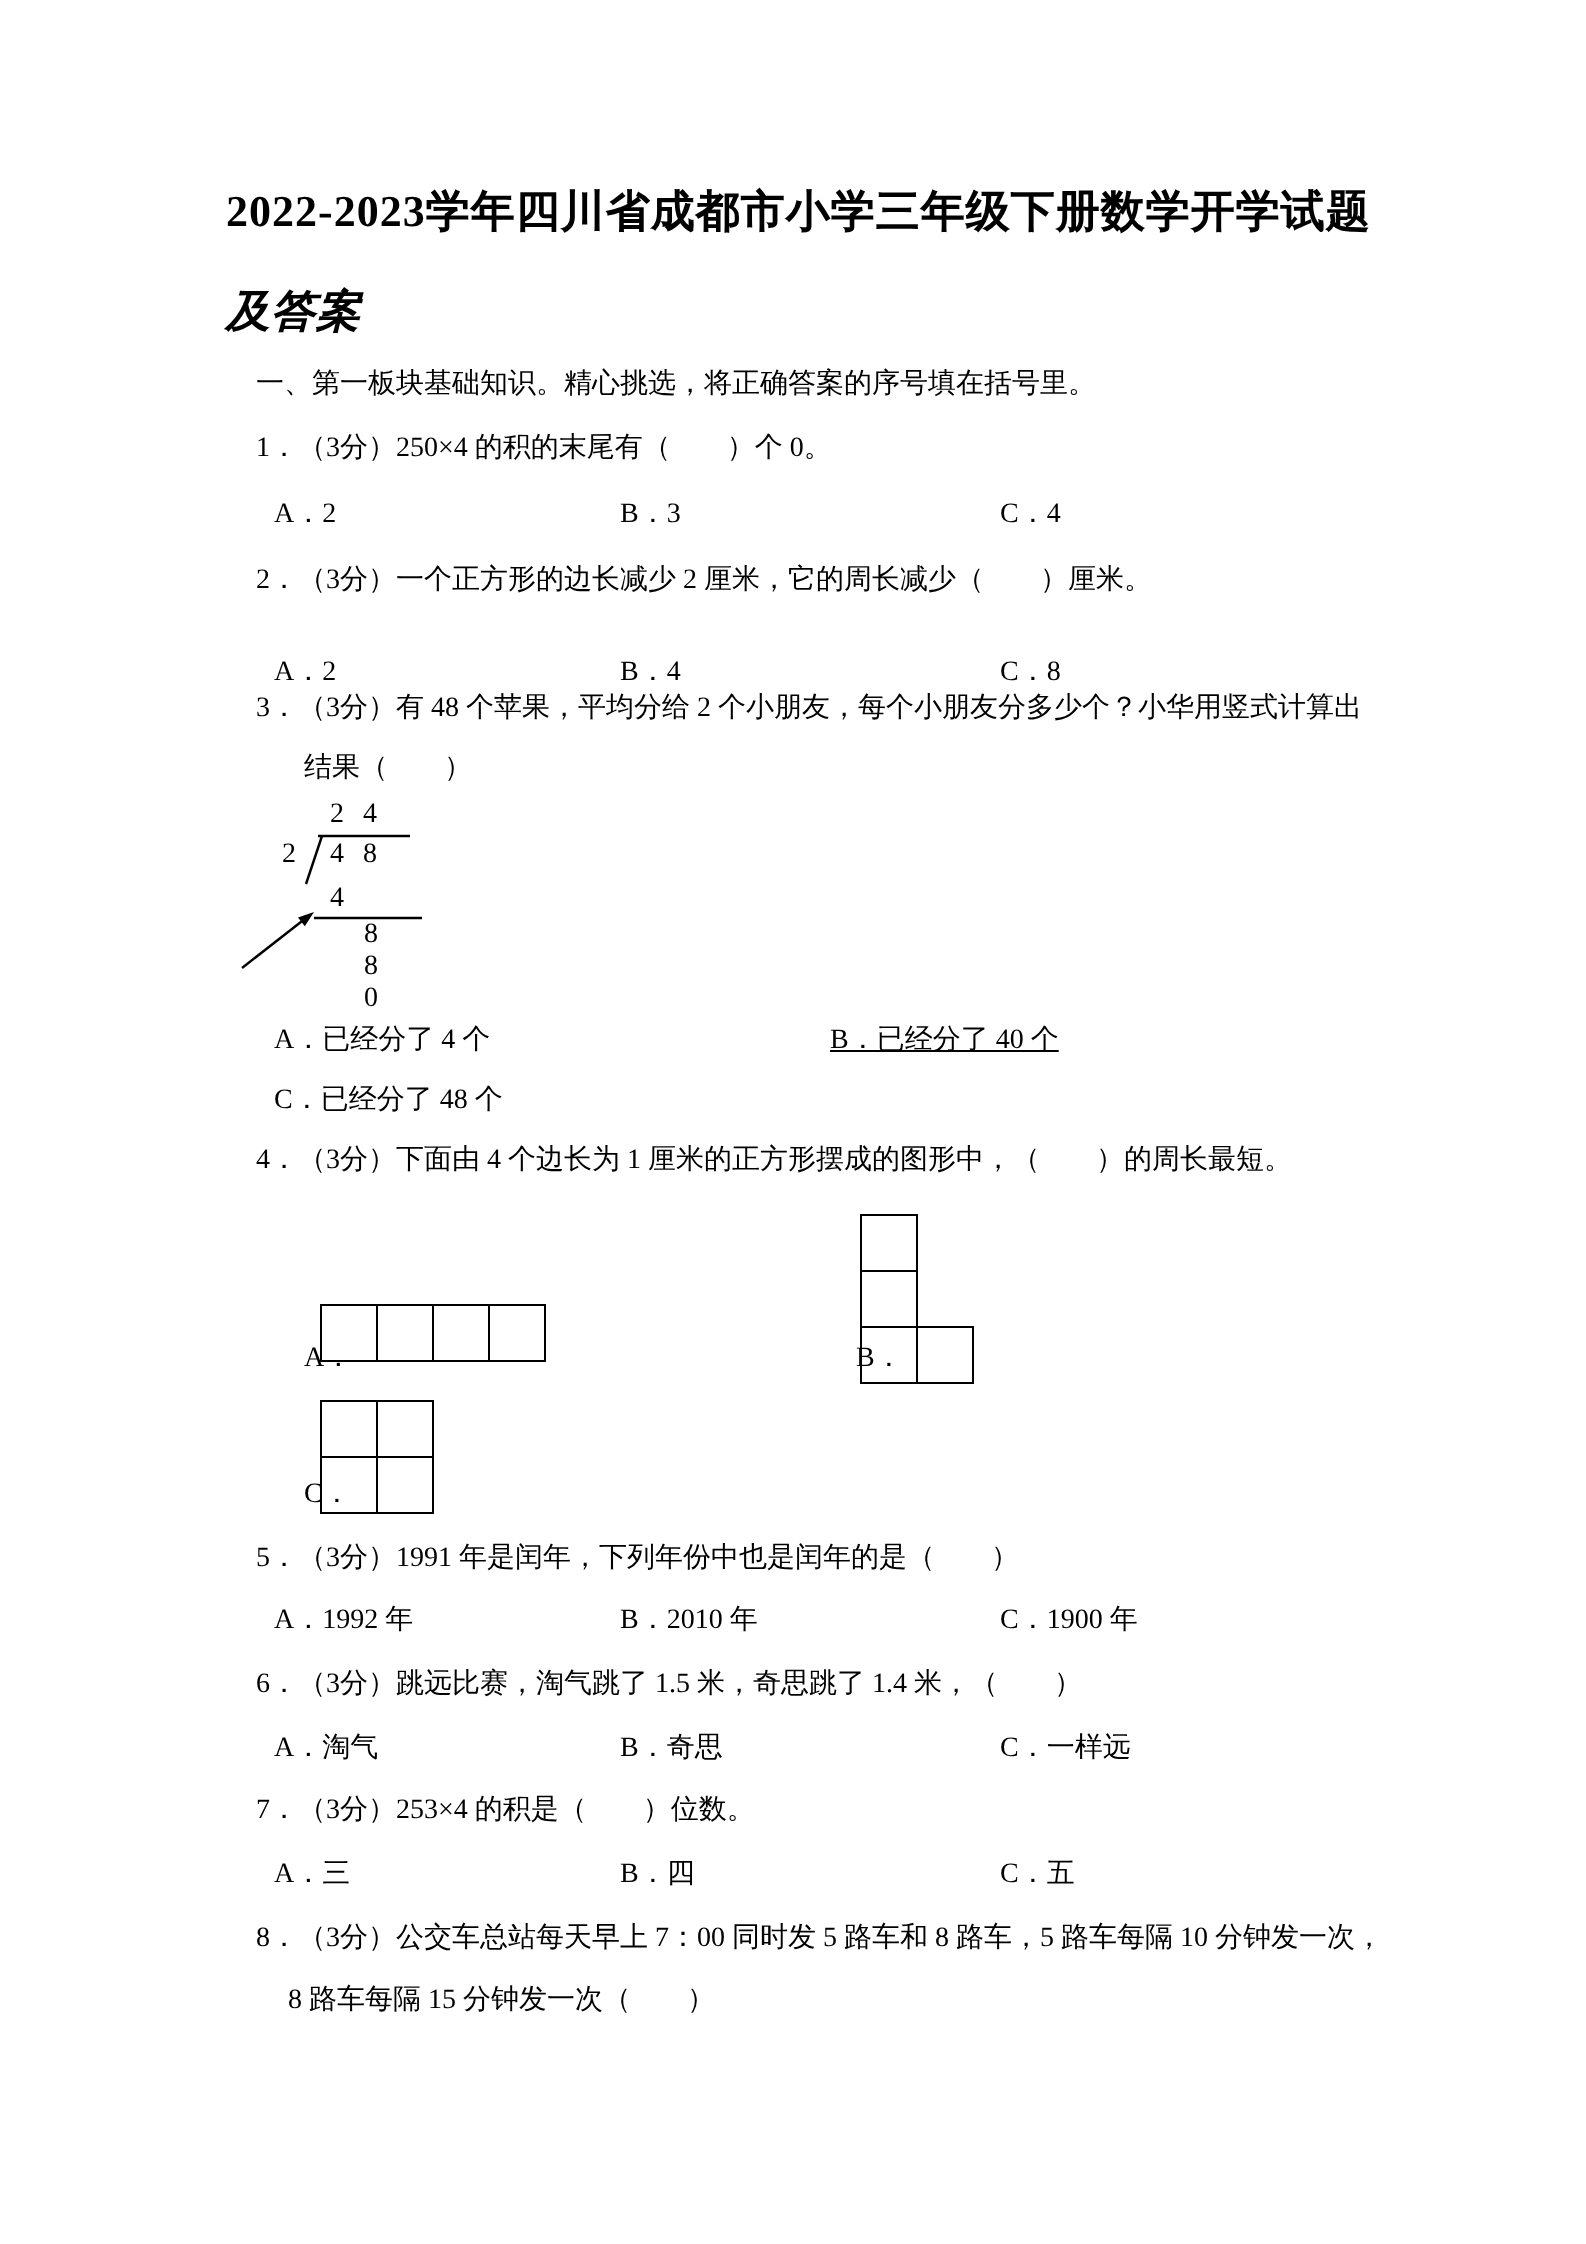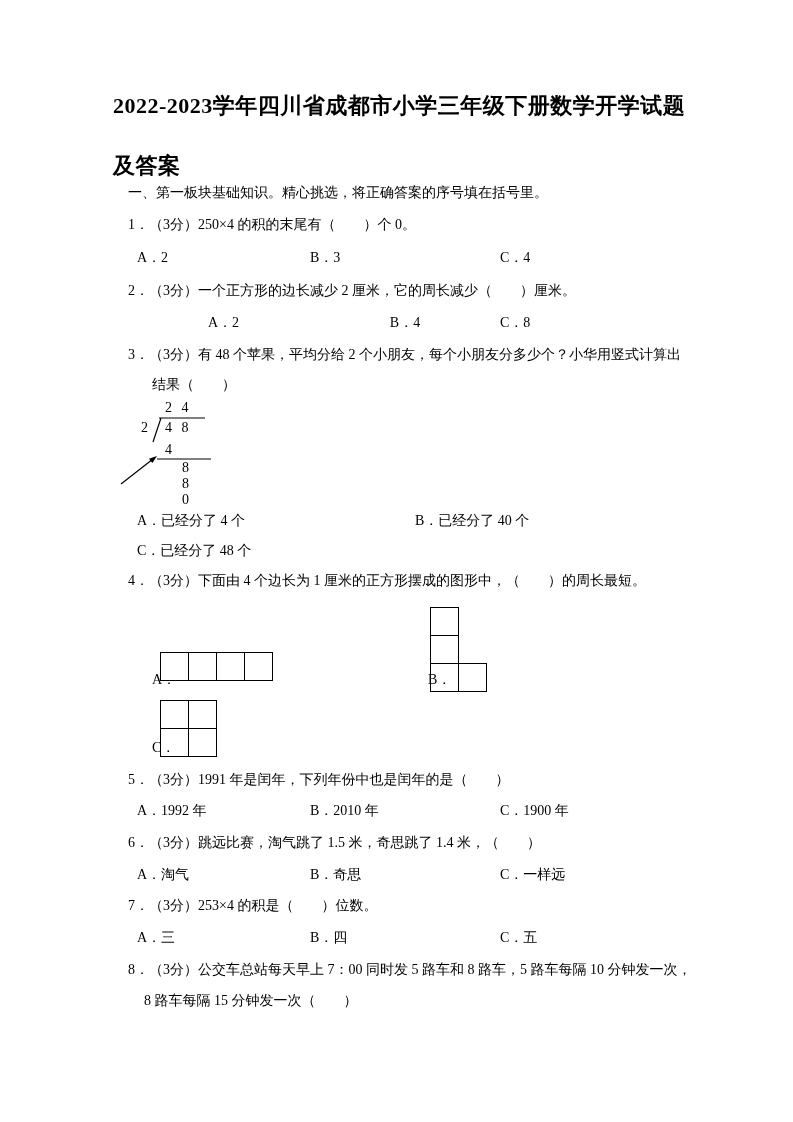--- a/index.html
+++ b/index.html
@@ -53,31 +53,31 @@
     letter-spacing: 3px;
     white-space: pre;
   }
 </style>
 </head>
 <body>
 
 <div class="page">
 
   <div class="abs title" style="left:113px; top:93px;">2022-2023学年四川省成都市小学三年级下册数学开学试题</div>
-  <div class="abs title" style="left:113px; top:153px;">及答案</div>
+  <div class="abs title" style="left:113px; top:143px;font-style:italic;">及答案</div>
 
   <div class="abs t" style="left:113px; top:183px;">一、第一板块基础知识。精心挑选，将正确答案的序号填在括号里。</div>
 
   <div class="abs t" style="left:113px; top:215px;">1．（3分）250×4 的积的末尾有（　　）个 0。</div>
   <div class="abs opts" style="left:137px; top:248px;">
     <span class="c1">A．2</span><span class="c2">B．3</span><span class="c3">C．4</span>
   </div>
 
   <div class="abs t" style="left:113px; top:281px;">2．（3分）一个正方形的边长减少 2 厘米，它的周长减少（　　）厘米。</div>
-  <div class="abs opts" style="left:137px; top:313px;text-align:center;">
+  <div class="abs opts" style="left:137px; top:327px;">
     <span class="c1">A．2</span><span class="c2">B．4</span><span class="c3">C．8</span>
   </div>
 
   <div class="abs t" style="left:113px; top:345px;">3．（3分）有 48 个苹果，平均分给 2 个小朋友，每个小朋友分多少个？小华用竖式计算出</div>
   <div class="abs t" style="left:137px; top:375px;">结果（　　）</div>
 
   <div class="abs" style="left:113px; top:398px; width:210px; height:112px;">
     <svg class="abs" style="left:0; top:0;" width="210" height="112" viewBox="0 0 210 112">
       <path d="M40 44 L48 20" stroke="#000" stroke-width="1.2" fill="none"></path>
       <path d="M46 20 H92" stroke="#000" stroke-width="1.2" fill="none"></path>
@@ -87,21 +87,21 @@
     </svg>
     <span class="div-num" style="left:52px; top:2px;">2 4</span>
     <span class="div-num" style="left:28px; top:22px;">2</span>
     <span class="div-num" style="left:52px; top:22px;">4 8</span>
     <span class="div-num" style="left:52px; top:44px;">4</span>
     <span class="div-num" style="left:69px; top:62px;">8</span>
     <span class="div-num" style="left:69px; top:78px;">8</span>
     <span class="div-num" style="left:69px; top:94px;">0</span>
   </div>
 
-  <div class="abs opts wideA" style="left:137px; top:511px;">
+  <div class="abs opts wideA" style="left:137px; top:511px;text-decoration:underline;">
     <span class="c1">A．已经分了 4 个</span><span class="c3">B．已经分了 40 个</span>
   </div>
   <div class="abs opts" style="left:137px; top:541px;">
     <span class="c3">C．已经分了 48 个</span>
   </div>
 
   <div class="abs t" style="left:113px; top:571px;">4．（3分）下面由 4 个边长为 1 厘米的正方形摆成的图形中，（　　）的周长最短。</div>
 
   <div class="abs" style="left:113px; top:598px; width:600px; height:170px;">
 

